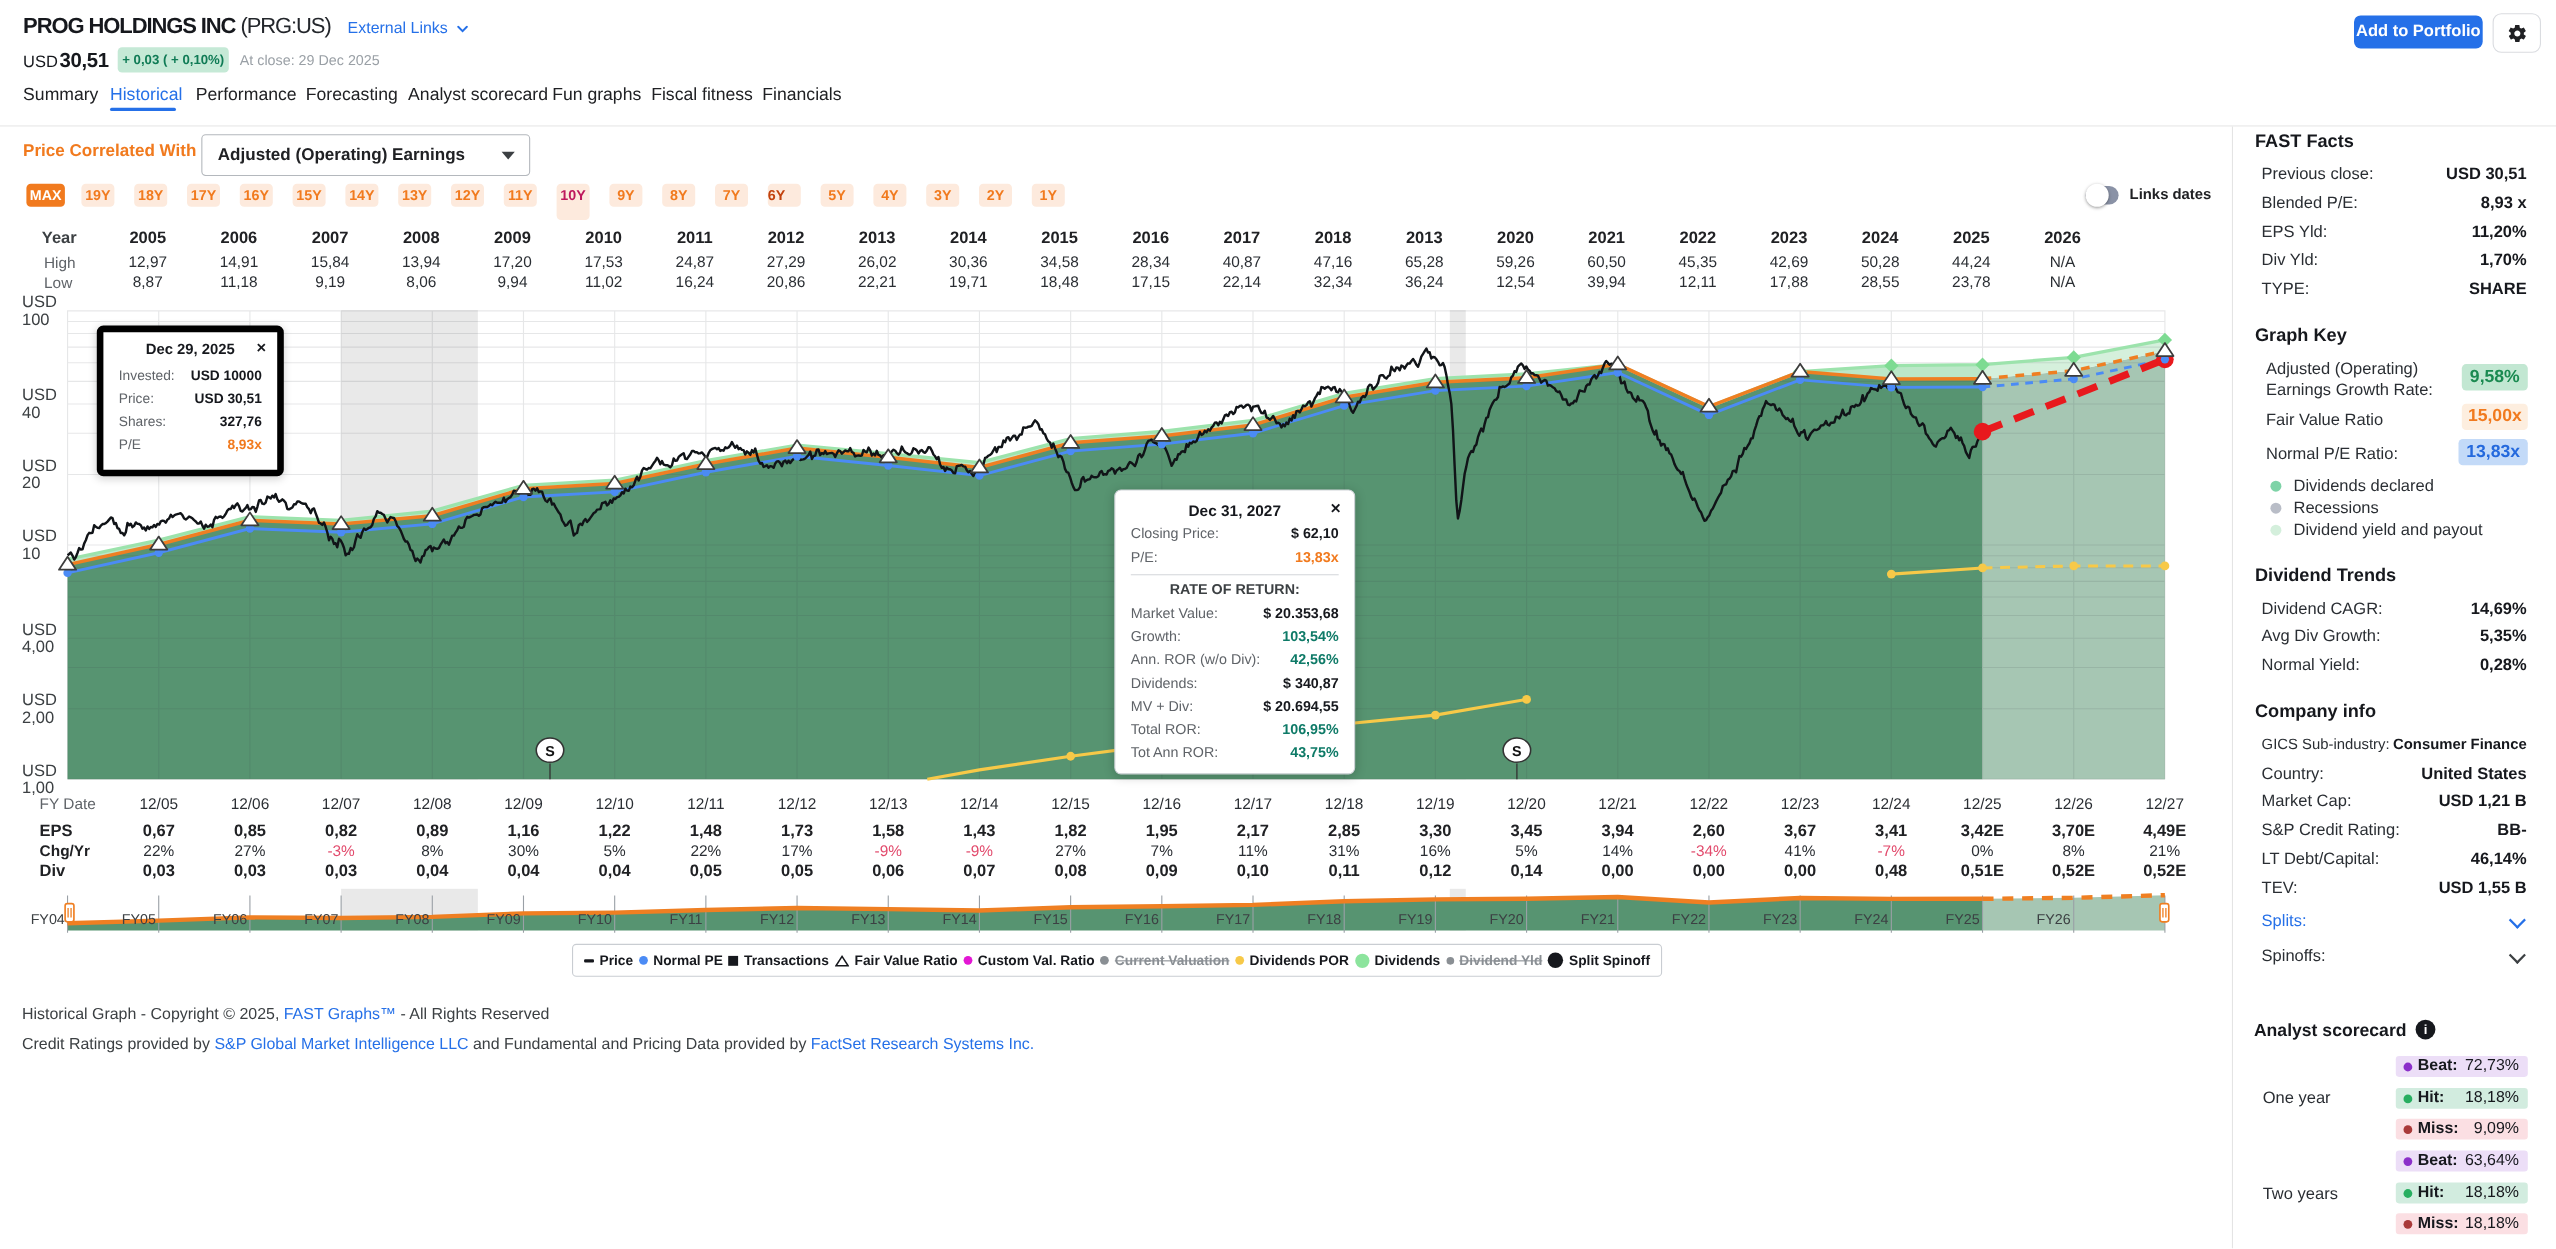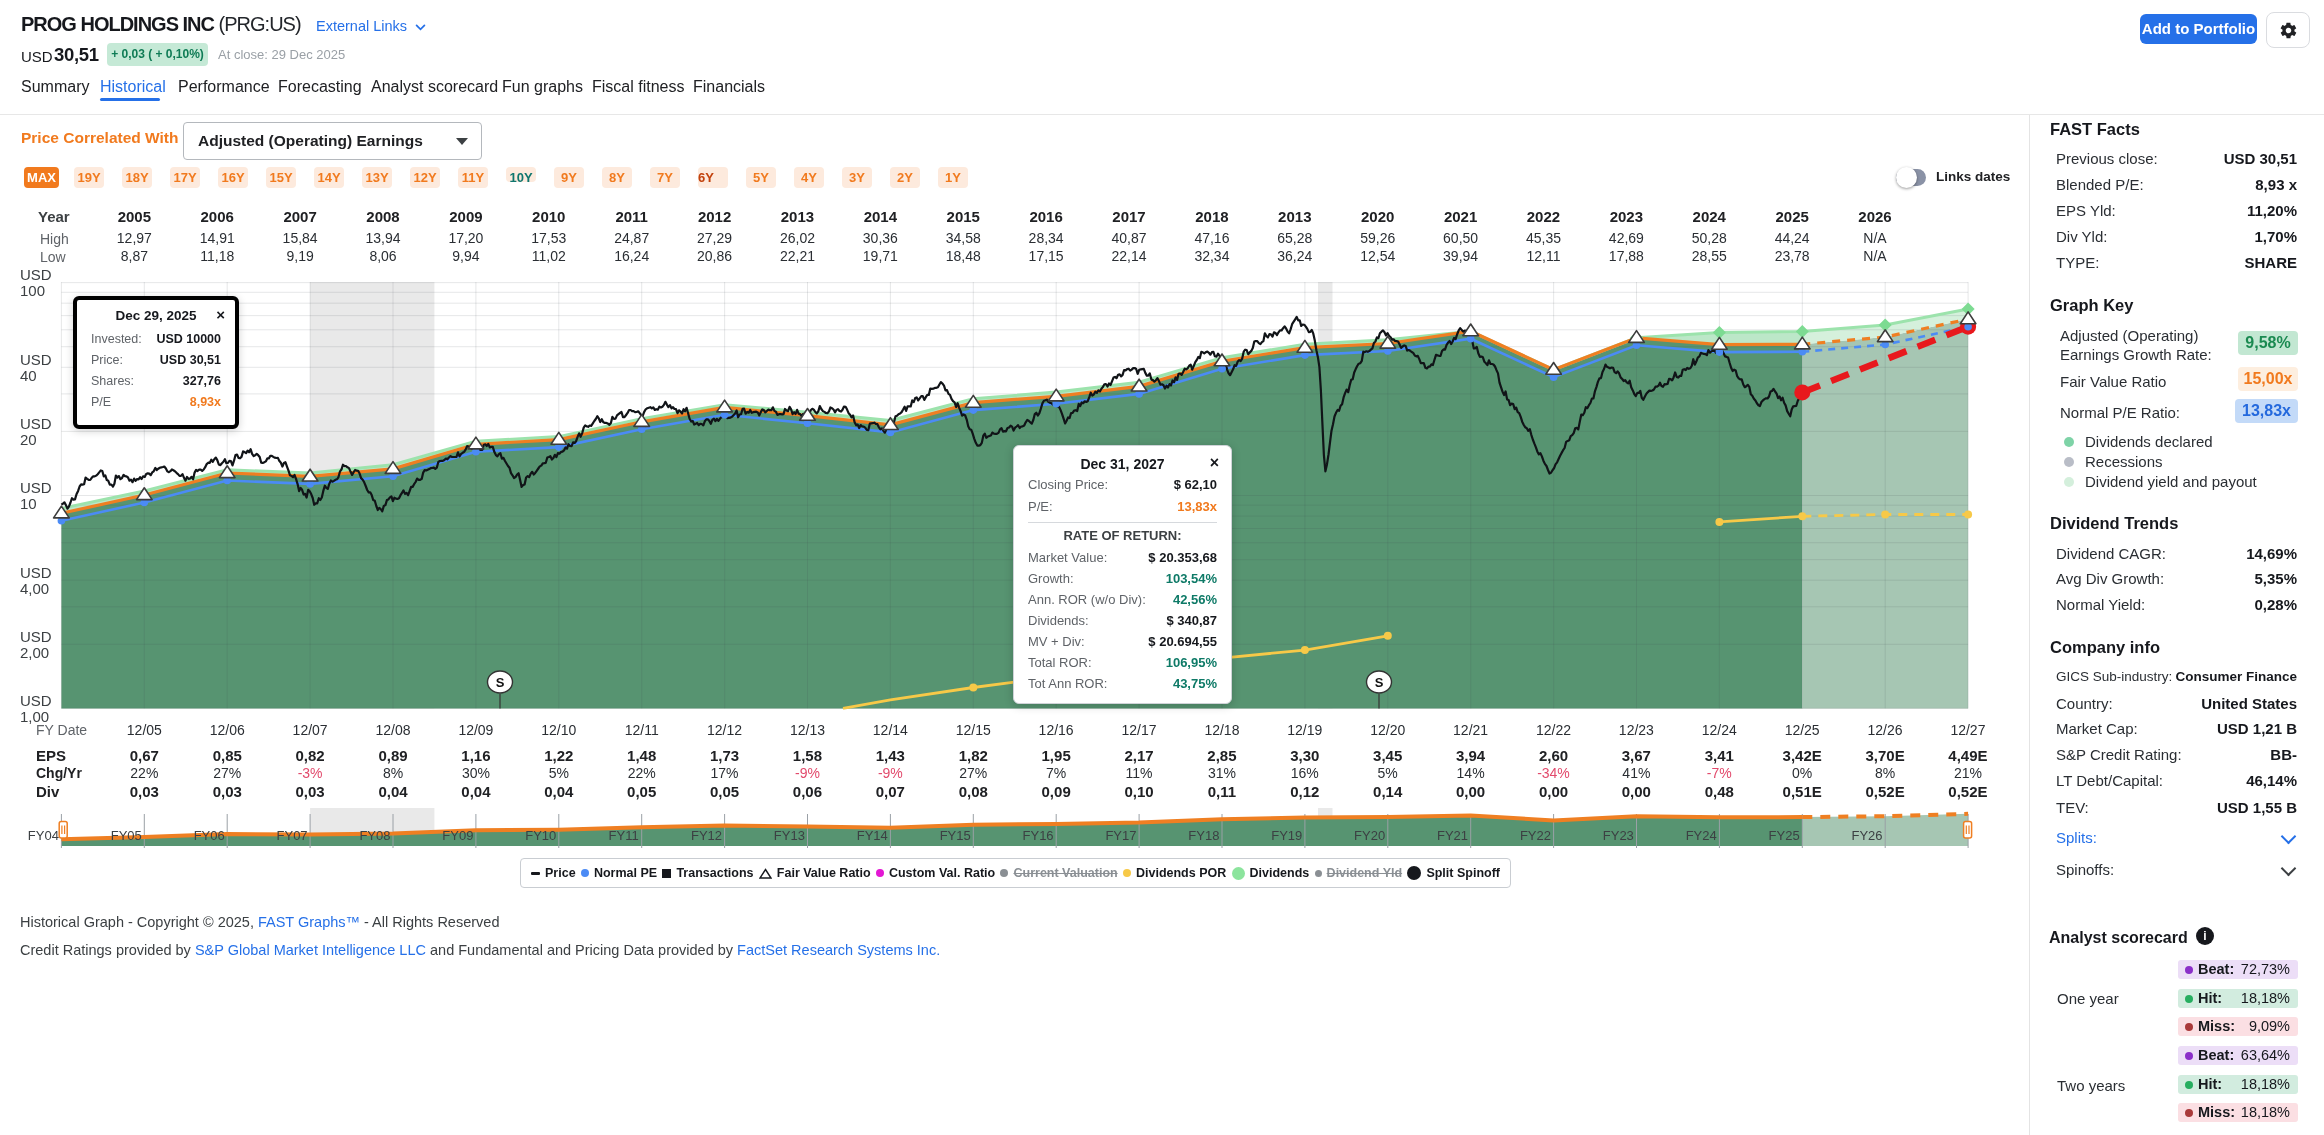--- a/index.html
+++ b/index.html
@@ -143,21 +143,21 @@
     <div style="position:absolute;left:24px;top:167px;width:35px;height:21px;background:#f17a1e;border-radius:4px;color:#fff;font-size:13px;font-weight:bold;text-align:center;line-height:21px">MAX</div>
     <div style="position:absolute;left:74px;top:167px;width:30px;height:21px;background:#fdeadd;border-radius:4px;color:#f17a1e;font-size:13px;font-weight:bold;text-align:center;line-height:21px">19Y</div>
     <div style="position:absolute;left:122px;top:167px;width:30px;height:21px;background:#fdeadd;border-radius:4px;color:#f17a1e;font-size:13px;font-weight:bold;text-align:center;line-height:21px">18Y</div>
     <div style="position:absolute;left:170px;top:167px;width:30px;height:21px;background:#fdeadd;border-radius:4px;color:#f17a1e;font-size:13px;font-weight:bold;text-align:center;line-height:21px">17Y</div>
     <div style="position:absolute;left:218px;top:167px;width:30px;height:21px;background:#fdeadd;border-radius:4px;color:#f17a1e;font-size:13px;font-weight:bold;text-align:center;line-height:21px">16Y</div>
     <div style="position:absolute;left:266px;top:167px;width:30px;height:21px;background:#fdeadd;border-radius:4px;color:#f17a1e;font-size:13px;font-weight:bold;text-align:center;line-height:21px">15Y</div>
     <div style="position:absolute;left:314px;top:167px;width:30px;height:21px;background:#fdeadd;border-radius:4px;color:#f17a1e;font-size:13px;font-weight:bold;text-align:center;line-height:21px">14Y</div>
     <div style="position:absolute;left:362px;top:167px;width:30px;height:21px;background:#fdeadd;border-radius:4px;color:#f17a1e;font-size:13px;font-weight:bold;text-align:center;line-height:21px">13Y</div>
     <div style="position:absolute;left:410px;top:167px;width:30px;height:21px;background:#fdeadd;border-radius:4px;color:#f17a1e;font-size:13px;font-weight:bold;text-align:center;line-height:21px">12Y</div>
     <div style="position:absolute;left:458px;top:167px;width:30px;height:21px;background:#fdeadd;border-radius:4px;color:#f17a1e;font-size:13px;font-weight:bold;text-align:center;line-height:21px">11Y</div>
-    <div style="position:absolute;left:506px;top:167px;width:30px;height:15px;background:#fdeadd;border-radius:4px;color:#0f766e;font-size:13px;font-weight:bold;text-align:center;line-height:21px">10Y</div>
+    <div style="position:absolute;left:506px;top:167px;width:30px;height:33px;background:#fdeadd;border-radius:4px;color:#be185d;font-size:13px;font-weight:bold;text-align:center;line-height:21px">10Y</div>
     <div style="position:absolute;left:554px;top:167px;width:30px;height:21px;background:#fdeadd;border-radius:4px;color:#f17a1e;font-size:13px;font-weight:bold;text-align:center;line-height:21px">9Y</div>
     <div style="position:absolute;left:602px;top:167px;width:30px;height:21px;background:#fdeadd;border-radius:4px;color:#f17a1e;font-size:13px;font-weight:bold;text-align:center;line-height:21px">8Y</div>
     <div style="position:absolute;left:650px;top:167px;width:30px;height:21px;background:#fdeadd;border-radius:4px;color:#f17a1e;font-size:13px;font-weight:bold;text-align:center;line-height:21px">7Y</div>
     <div style="position:absolute;left:698px;top:167px;width:30px;height:21px;background:#fdeadd;border-radius:4px;color:#c2410c;font-size:13px;font-weight:bold;line-height:21px">6Y</div>
     <div style="position:absolute;left:746px;top:167px;width:30px;height:21px;background:#fdeadd;border-radius:4px;color:#f17a1e;font-size:13px;font-weight:bold;text-align:center;line-height:21px">5Y</div>
     <div style="position:absolute;left:794px;top:167px;width:30px;height:21px;background:#fdeadd;border-radius:4px;color:#f17a1e;font-size:13px;font-weight:bold;text-align:center;line-height:21px">4Y</div>
     <div style="position:absolute;left:842px;top:167px;width:30px;height:21px;background:#fdeadd;border-radius:4px;color:#f17a1e;font-size:13px;font-weight:bold;text-align:center;line-height:21px">3Y</div>
     <div style="position:absolute;left:890px;top:167px;width:30px;height:21px;background:#fdeadd;border-radius:4px;color:#f17a1e;font-size:13px;font-weight:bold;text-align:center;line-height:21px">2Y</div>
     <div style="position:absolute;left:938px;top:167px;width:30px;height:21px;background:#fdeadd;border-radius:4px;color:#f17a1e;font-size:13px;font-weight:bold;text-align:center;line-height:21px">1Y</div>
     <div style="position:absolute;left:1896px;top:169px;width:30px;height:17px;background:#8a92a6;border-radius:9px"></div>
@@ -413,21 +413,21 @@
         <span style="width:7px;height:7px;background:#8a8f94;border-radius:50%"></span>
         <span><s>Dividend Yld</s></span>
       </span>
       <span style="display:flex;align-items:flex-start;gap:5px;flex-shrink:0;">
         <span style="width:14px;height:14px;background:#16181d;border-radius:50%"></span>
         <span>Split Spinoff</span>
       </span>
     </div>
     <div style="position:absolute;left:20px;top:914px;font-size:14.5px;color:#3c4043">Historical Graph - Copyright © 2025, <span style="color:#2570e8">FAST Graphs™</span> - All Rights Reserved</div>
     <div style="position:absolute;left:20px;top:942px;font-size:14.5px;color:#3c4043">Credit Ratings provided by <span style="color:#2570e8">S&amp;P Global Market Intelligence LLC</span> and Fundamental and Pricing Data provided by <span style="color:#2570e8">FactSet Research Systems Inc.</span></div>
-    <div style="position:absolute;left:73px;top:296px;width:158px;height:125px;background:#fff;border:4px solid #000000;border-radius:6px;box-shadow:0 2px 8px rgba(0,0,0,0.18);font-size:12.5px;color:#5f6368">
+    <div style="position:absolute;left:88px;top:296px;width:158px;height:125px;background:#fff;border:6px solid #000000;border-radius:6px;box-shadow:0 2px 8px rgba(0,0,0,0.18);font-size:12.5px;color:#5f6368">
 <div style="position:absolute;left:0;right:0;top:8px;text-align:center;font-size:13.5px;font-weight:bold;color:#16181d">Dec 29, 2025</div>
 <div style="position:absolute;right:10px;top:6px;font-size:15px;font-weight:bold;color:#16181d">×</div>
 <div style="position:absolute;left:14px;top:32px">Invested:</div>
       <div style="position:absolute;right:14px;top:32px;font-weight:bold;color:#16181d">USD 10000</div>
 <div style="position:absolute;left:14px;top:53px">Price:</div>
       <div style="position:absolute;right:14px;top:53px;font-weight:bold;color:#16181d">USD 30,51</div>
 <div style="position:absolute;left:14px;top:74px">Shares:</div>
       <div style="position:absolute;right:14px;top:74px;font-weight:bold;color:#16181d">327,76</div>
 <div style="position:absolute;left:14px;top:95px">P/E</div>
       <div style="position:absolute;right:14px;top:95px;font-weight:bold;color:#f17a1e">8,93x</div>

